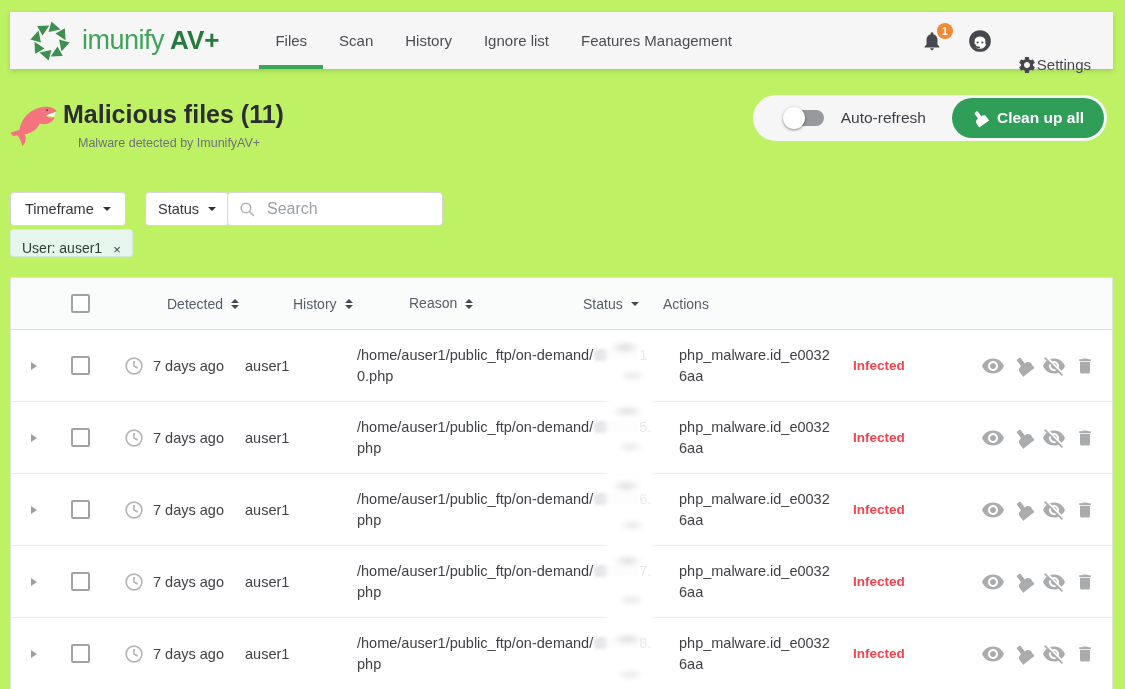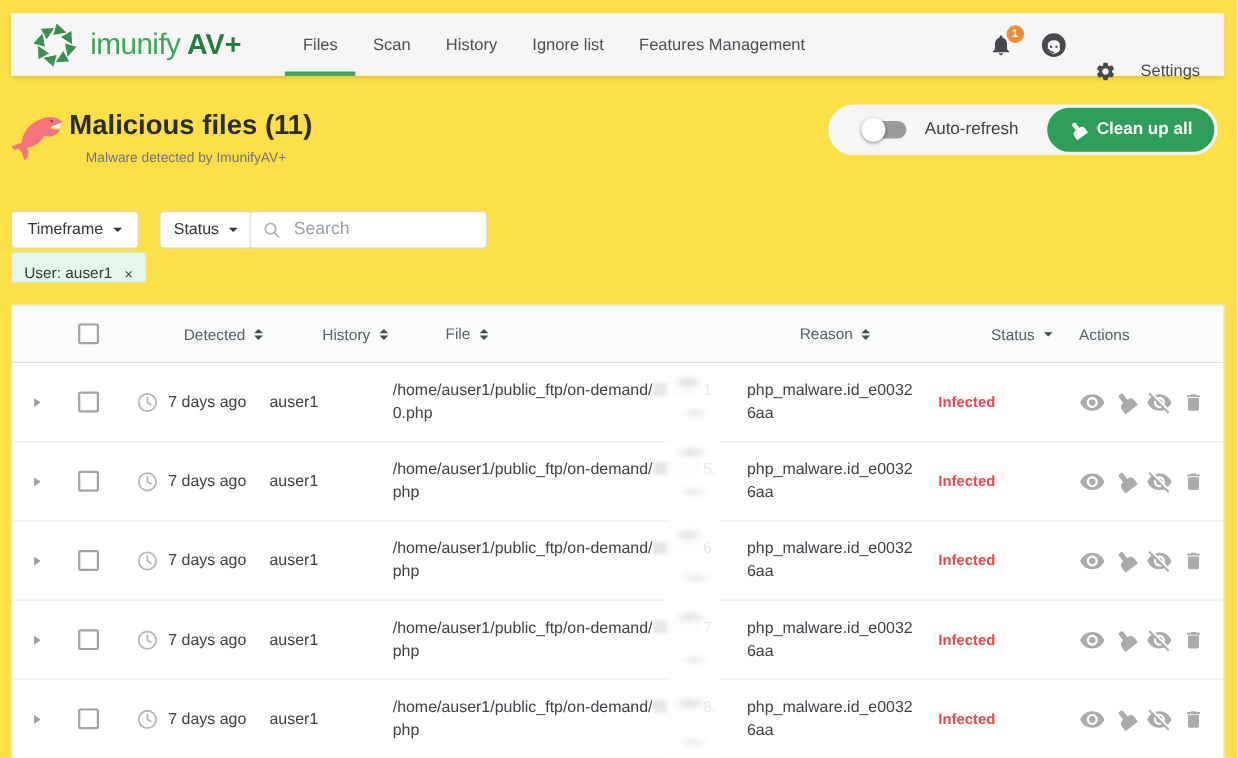--- a/index.html
+++ b/index.html
@@ -1,35 +1,35 @@
 <!DOCTYPE html>
 <html><head>
 <meta charset="utf-8">
 <style>
   html,body{margin:0;padding:0;background:#fff;}
   *{box-sizing:border-box;}
-  .page{position:relative;width:1125px;height:689px;background:#fde047;overflow:hidden;
+  .page{position:relative;width:1125px;height:689px;background:#bef264;overflow:hidden;
         font-family:"Liberation Sans",sans-serif;color:#3d3f44;}
 
   
   .navbar{position:absolute;left:10px;right:12px;top:12px;height:57px;background:#f6f6f7;
           box-shadow:0 2px 5px rgba(0,0,0,.16);display:flex;align-items:stretch;z-index:10;}
   .brand{display:flex;align-items:center;gap:10px;margin-left:18px;cursor:pointer;}
   .brand-word{font-size:27px;color:#3fa457;letter-spacing:-.5px;}
   .brand-suffix{font-size:26px;font-weight:bold;color:#257a3d;margin-left:-4px;}
   .nav-items{display:flex;align-items:stretch;margin-left:40px;}
   .nav-item{display:flex;align-items:center;padding:4px 16px 0 16px;font-size:15px;color:#4a4c52;
             border-bottom:4px solid transparent;cursor:pointer;text-decoration:none;}
   .nav-item.active{border-bottom-color:#3aa65a;}
   .nav-right{margin-left:auto;display:flex;align-items:center;gap:24px;margin-right:22px;}
   .icon-btn{position:relative;display:flex;align-items:center;cursor:pointer;}
   .badge{position:absolute;top:-7px;right:-10px;min-width:16px;height:16px;border-radius:8px;
          background:#f18a33;color:#fff;font-size:10.5px;font-weight:bold;display:flex;
          align-items:center;justify-content:center;padding:0 4px;}
-  .settings-btn{display:flex;align-items:center;gap:22px;font-size:15px;color:#47484d;cursor:pointer;margin-top:48px;}
+  .settings-btn{display:flex;align-items:center;gap:0;font-size:15px;color:#47484d;cursor:pointer;margin-top:48px;}
 
   
   .shark{position:absolute;left:10px;top:97px;}
   .page-title{position:absolute;left:63px;top:100px;margin:0;font-size:25px;font-weight:bold;color:#2c2d30;}
   .page-sub{position:absolute;left:78px;top:136px;margin:0;font-size:12.5px;color:#6e717a;}
   .pill{position:absolute;right:18px;top:95px;height:46px;background:#f6f6f7;border-radius:23px;
         display:flex;align-items:center;padding:3px 3px 3px 30px;}
   .switch{position:relative;width:44px;height:22px;cursor:pointer;flex:0 0 auto;}
   .switch .track{position:absolute;left:5px;top:3px;width:36px;height:16px;background:#98999d;border-radius:8px;}
   .switch .knob{position:absolute;left:0;top:0;width:22px;height:22px;background:#fff;border-radius:50%;
@@ -218,29 +218,20 @@
       </div>
       <div class="cell c-user">
         <span class="th-label">
           <span>History</span>
           <span class="sort">
               <i class="tri-up"></i>
               <i class="tri-dn"></i>
             </span>
         </span>
       </div>
-      <div class="cell c-file" style="display:flex;">
-        <span class="th-label">
-          <span>File</span>
-          <span class="sort">
-              <i class="tri-up"></i>
-              <i class="tri-dn"></i>
-            </span>
-        </span>
-      </div>
       <div class="cell c-reason">
         <span class="th-label">
           <span>Reason</span>
           <span class="sort">
               <i class="tri-up"></i>
               <i class="tri-dn"></i>
             </span>
         </span>
       </div>
       <div class="cell c-status">

